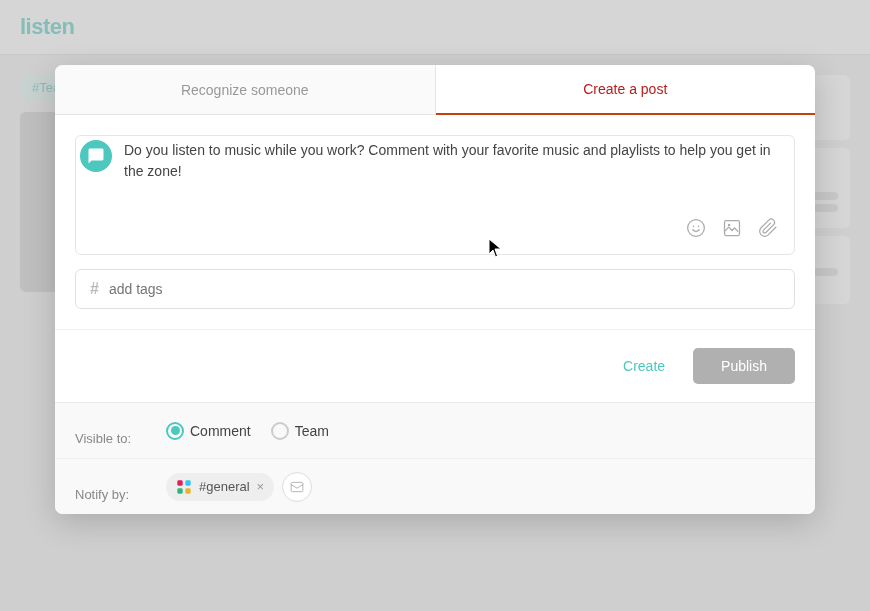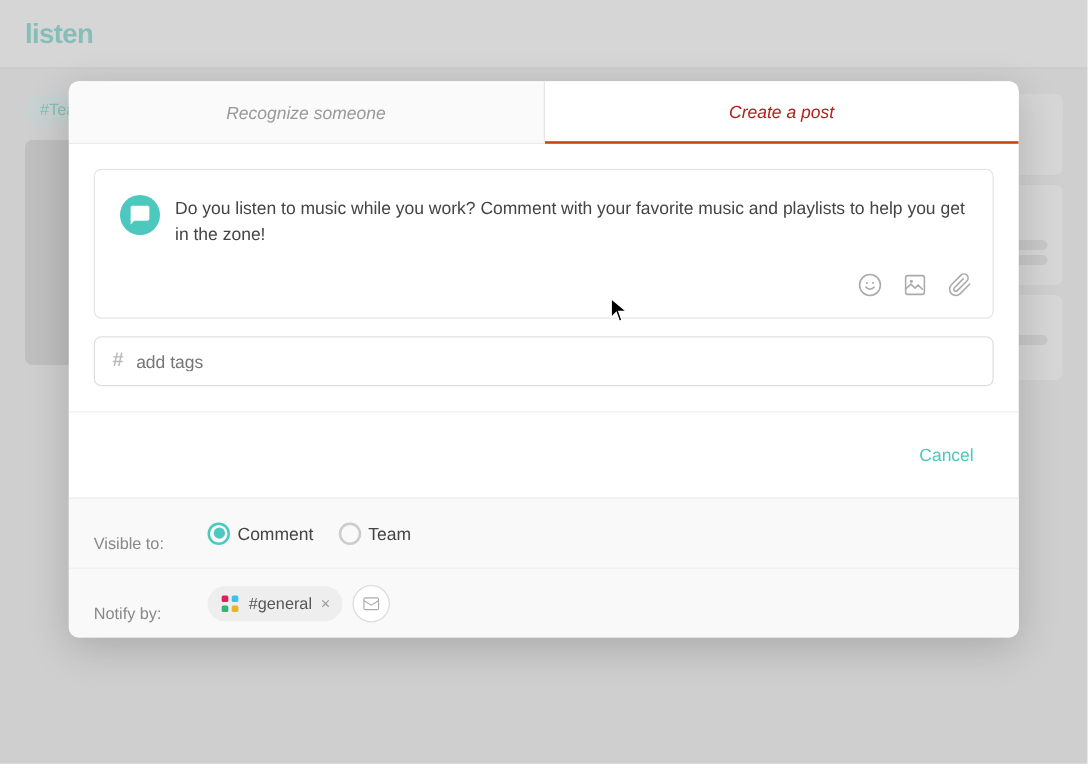--- a/index.html
+++ b/index.html
@@ -128,21 +128,20 @@
       flex: 1;
       padding: 16px 20px;
       text-align: center;
       font-size: 14px;
       color: #999;
       cursor: pointer;
       background: #fafafa;
       border: none;
       outline: none;
       transition: background 0.2s;
-      font-style: italic;
     }
 
     .modal-tab.active {
       background: #fff;
       color: #b91c1c;
       font-weight: 500;
       border-bottom: 2px solid #c2410c;
       margin-bottom: -1px;
     }
 
@@ -156,21 +155,21 @@
     }
 
     
     .post-prompt {
       display: flex;
       align-items: flex-start;
       gap: 12px;
       background: #fff;
       border: 1px solid #e5e5e5;
       border-radius: 6px;
-      padding: 20px;
+      padding: 4px;
       min-height: 120px;
       position: relative;
     }
 
     .prompt-icon {
       width: 32px;
       height: 32px;
       border-radius: 50%;
       background: #4dc8be;
       display: flex;
@@ -453,21 +452,22 @@
       </div>
 
       <div class="tags-row">
         <span class="tag-hash-icon">#</span>
         <input class="tags-input" type="text" placeholder="add tags" style="">
       </div>
 
     </div>
 
     <div class="modal-actions">
-      <button class="btn-cancel">Cancel</button>
+      <button class="btn-cancel">Create</button>
+      <button class="btn-publish">Publish</button>
     </div>
 
     <div class="modal-footer">
 
       <div class="footer-row">
         <span class="footer-label">Visible to:</span>
         <div class="radio-group">
           <label class="radio-option">
             <div class="radio-circle selected">
             </div>

